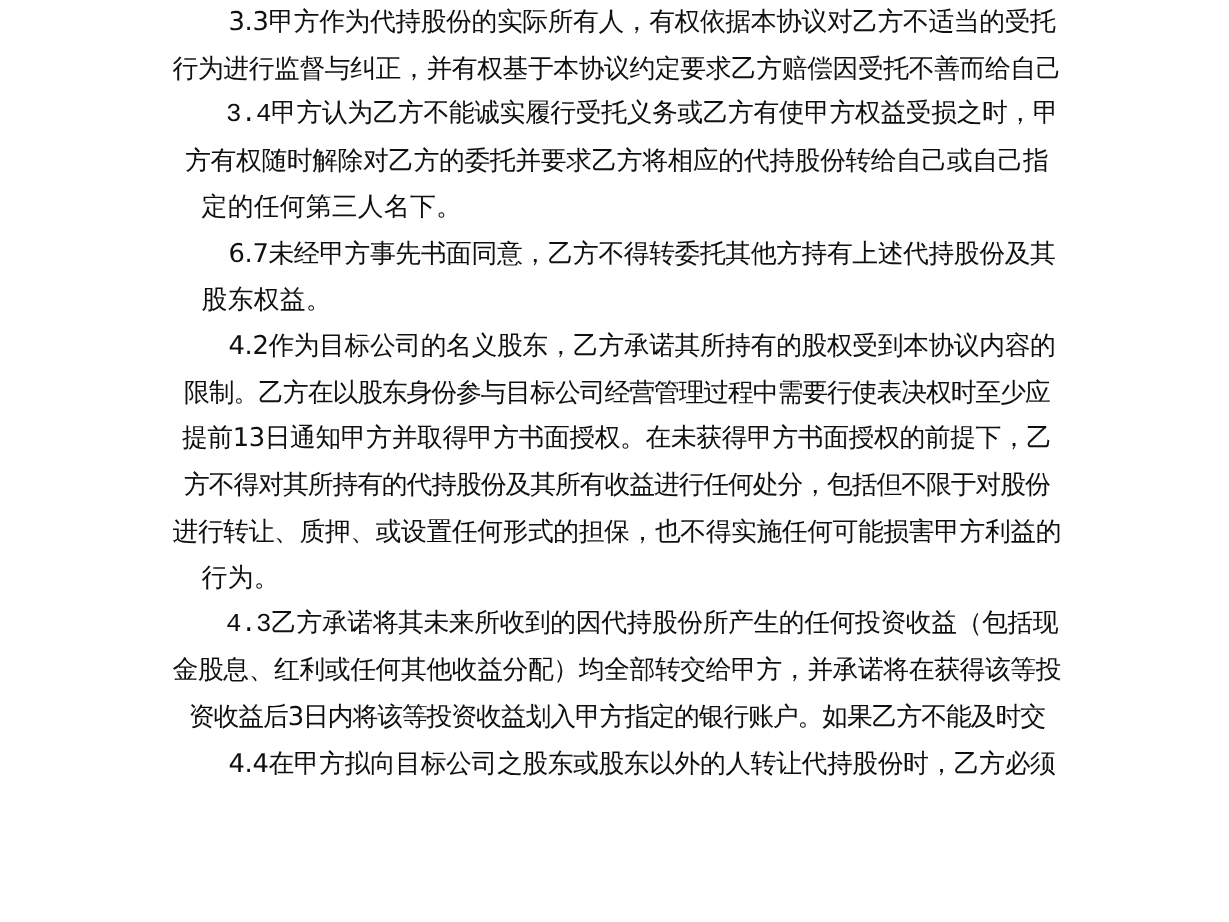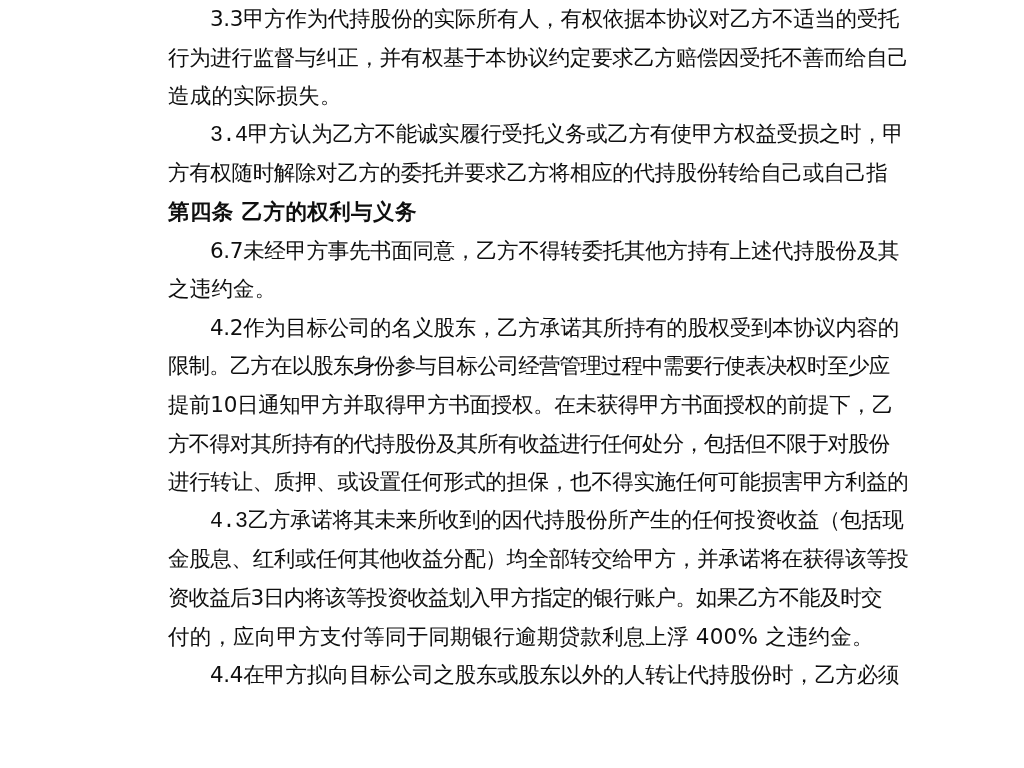--- a/index.html
+++ b/index.html
@@ -44,21 +44,21 @@
     line-height: 38.6px;
     font-size: 21.5px;
     letter-spacing: 0.2px;
     white-space: nowrap;
     color: #0f0f0f;
   }
 
   
   .line.justify {
     display: flex;
-    justify-content: flex-start;
+    justify-content: center;
     white-space: normal;
   }
   .line.justify > span {
     display: inline-block;
   }
 
   
   .line.indent {
     text-indent: 42px;
   }
@@ -144,21 +144,20 @@
           <span>因</span>
           <span>受</span>
           <span>托</span>
           <span>不</span>
           <span>善</span>
           <span>而</span>
           <span>给</span>
           <span>自</span>
           <span>己</span>
         </div>
-      <div class="line">造成的实际损失。</div>
     </div>
 
     <div class="para">
       <div class="line indent justify tight" style="padding-left: 42px; text-indent: 0px; font-family: Liberation Mono, monospace;">
           <span>3.4</span>
           <span style="width: 8px;"></span>
           <span>甲</span>
           <span>方</span>
           <span>认</span>
           <span>为</span>
@@ -219,25 +218,23 @@
           <span>份</span>
           <span>转</span>
           <span>给</span>
           <span>自</span>
           <span>己</span>
           <span>或</span>
           <span>自</span>
           <span>己</span>
           <span>指</span>
         </div>
+      <div class="line">定的任何第三人名下。</div>
     </div>
 
-    <div class="para">
-      <div class="line heading">第四条 乙方的权利与义务</div>
-    </div>
 
     <div class="para">
       <div class="line indent justify tight" style="padding-left: 42px; text-indent: 0px;">
           <span>6.7</span>
           <span style="width: 8px;"></span>
           <span>未</span>
           <span>经</span>
           <span>甲</span>
           <span>方</span>
           <span>事</span>
@@ -261,21 +258,21 @@
           <span>有</span>
           <span>上</span>
           <span>述</span>
           <span>代</span>
           <span>持</span>
           <span>股</span>
           <span>份</span>
           <span>及</span>
           <span>其</span>
         </div>
-      <div class="line">之违约金。</div>
+      <div class="line">股东权益。</div>
     </div>
 
     <div class="para">
       <div class="line indent justify tight" style="padding-left: 42px; text-indent: 0px;">
           <span>4.2</span>
           <span style="width: 8px;"></span>
           <span>作</span>
           <span>为</span>
           <span>目</span>
           <span>标</span>
@@ -341,21 +338,21 @@
           <span>权</span>
           <span>时</span>
           <span>至</span>
           <span>少</span>
           <span>应</span>
         </div>
       <div class="line justify tight">
           <span>提</span>
           <span>前</span>
           <span style="width: 8px;"></span>
-          <span>10</span>
+          <span>13</span>
           <span style="width: 8px;"></span>
           <span>日</span>
           <span>通</span>
           <span>知</span>
           <span>甲</span>
           <span>方</span>
           <span>并</span>
           <span>取</span>
           <span>得</span>
           <span>甲</span>
@@ -449,20 +446,21 @@
           <span>可</span>
           <span>能</span>
           <span>损</span>
           <span>害</span>
           <span>甲</span>
           <span>方</span>
           <span>利</span>
           <span>益</span>
           <span>的</span>
         </div>
+      <div class="line">行为。</div>
     </div>
 
     <div class="para">
       <div class="line indent justify tight" style="padding-left: 42px; text-indent: 0px; font-family: Liberation Mono, monospace;">
           <span>4.3</span>
           <span style="width: 8px;"></span>
           <span>乙</span>
           <span>方</span>
           <span>承</span>
           <span>诺</span>
@@ -563,21 +561,20 @@
           <span>如</span>
           <span>果</span>
           <span>乙</span>
           <span>方</span>
           <span>不</span>
           <span>能</span>
           <span>及</span>
           <span>时</span>
           <span>交</span>
         </div>
-      <div class="line">付的，应向甲方支付等同于同期银行逾期贷款利息上浮 400% 之违约金。</div>
     </div>
 
     <div class="para">
       <div class="line indent justify tight" style="padding-left: 42px; text-indent: 0px;">
           <span>4.4</span>
           <span style="width: 8px;"></span>
           <span>在</span>
           <span>甲</span>
           <span>方</span>
           <span>拟</span>

